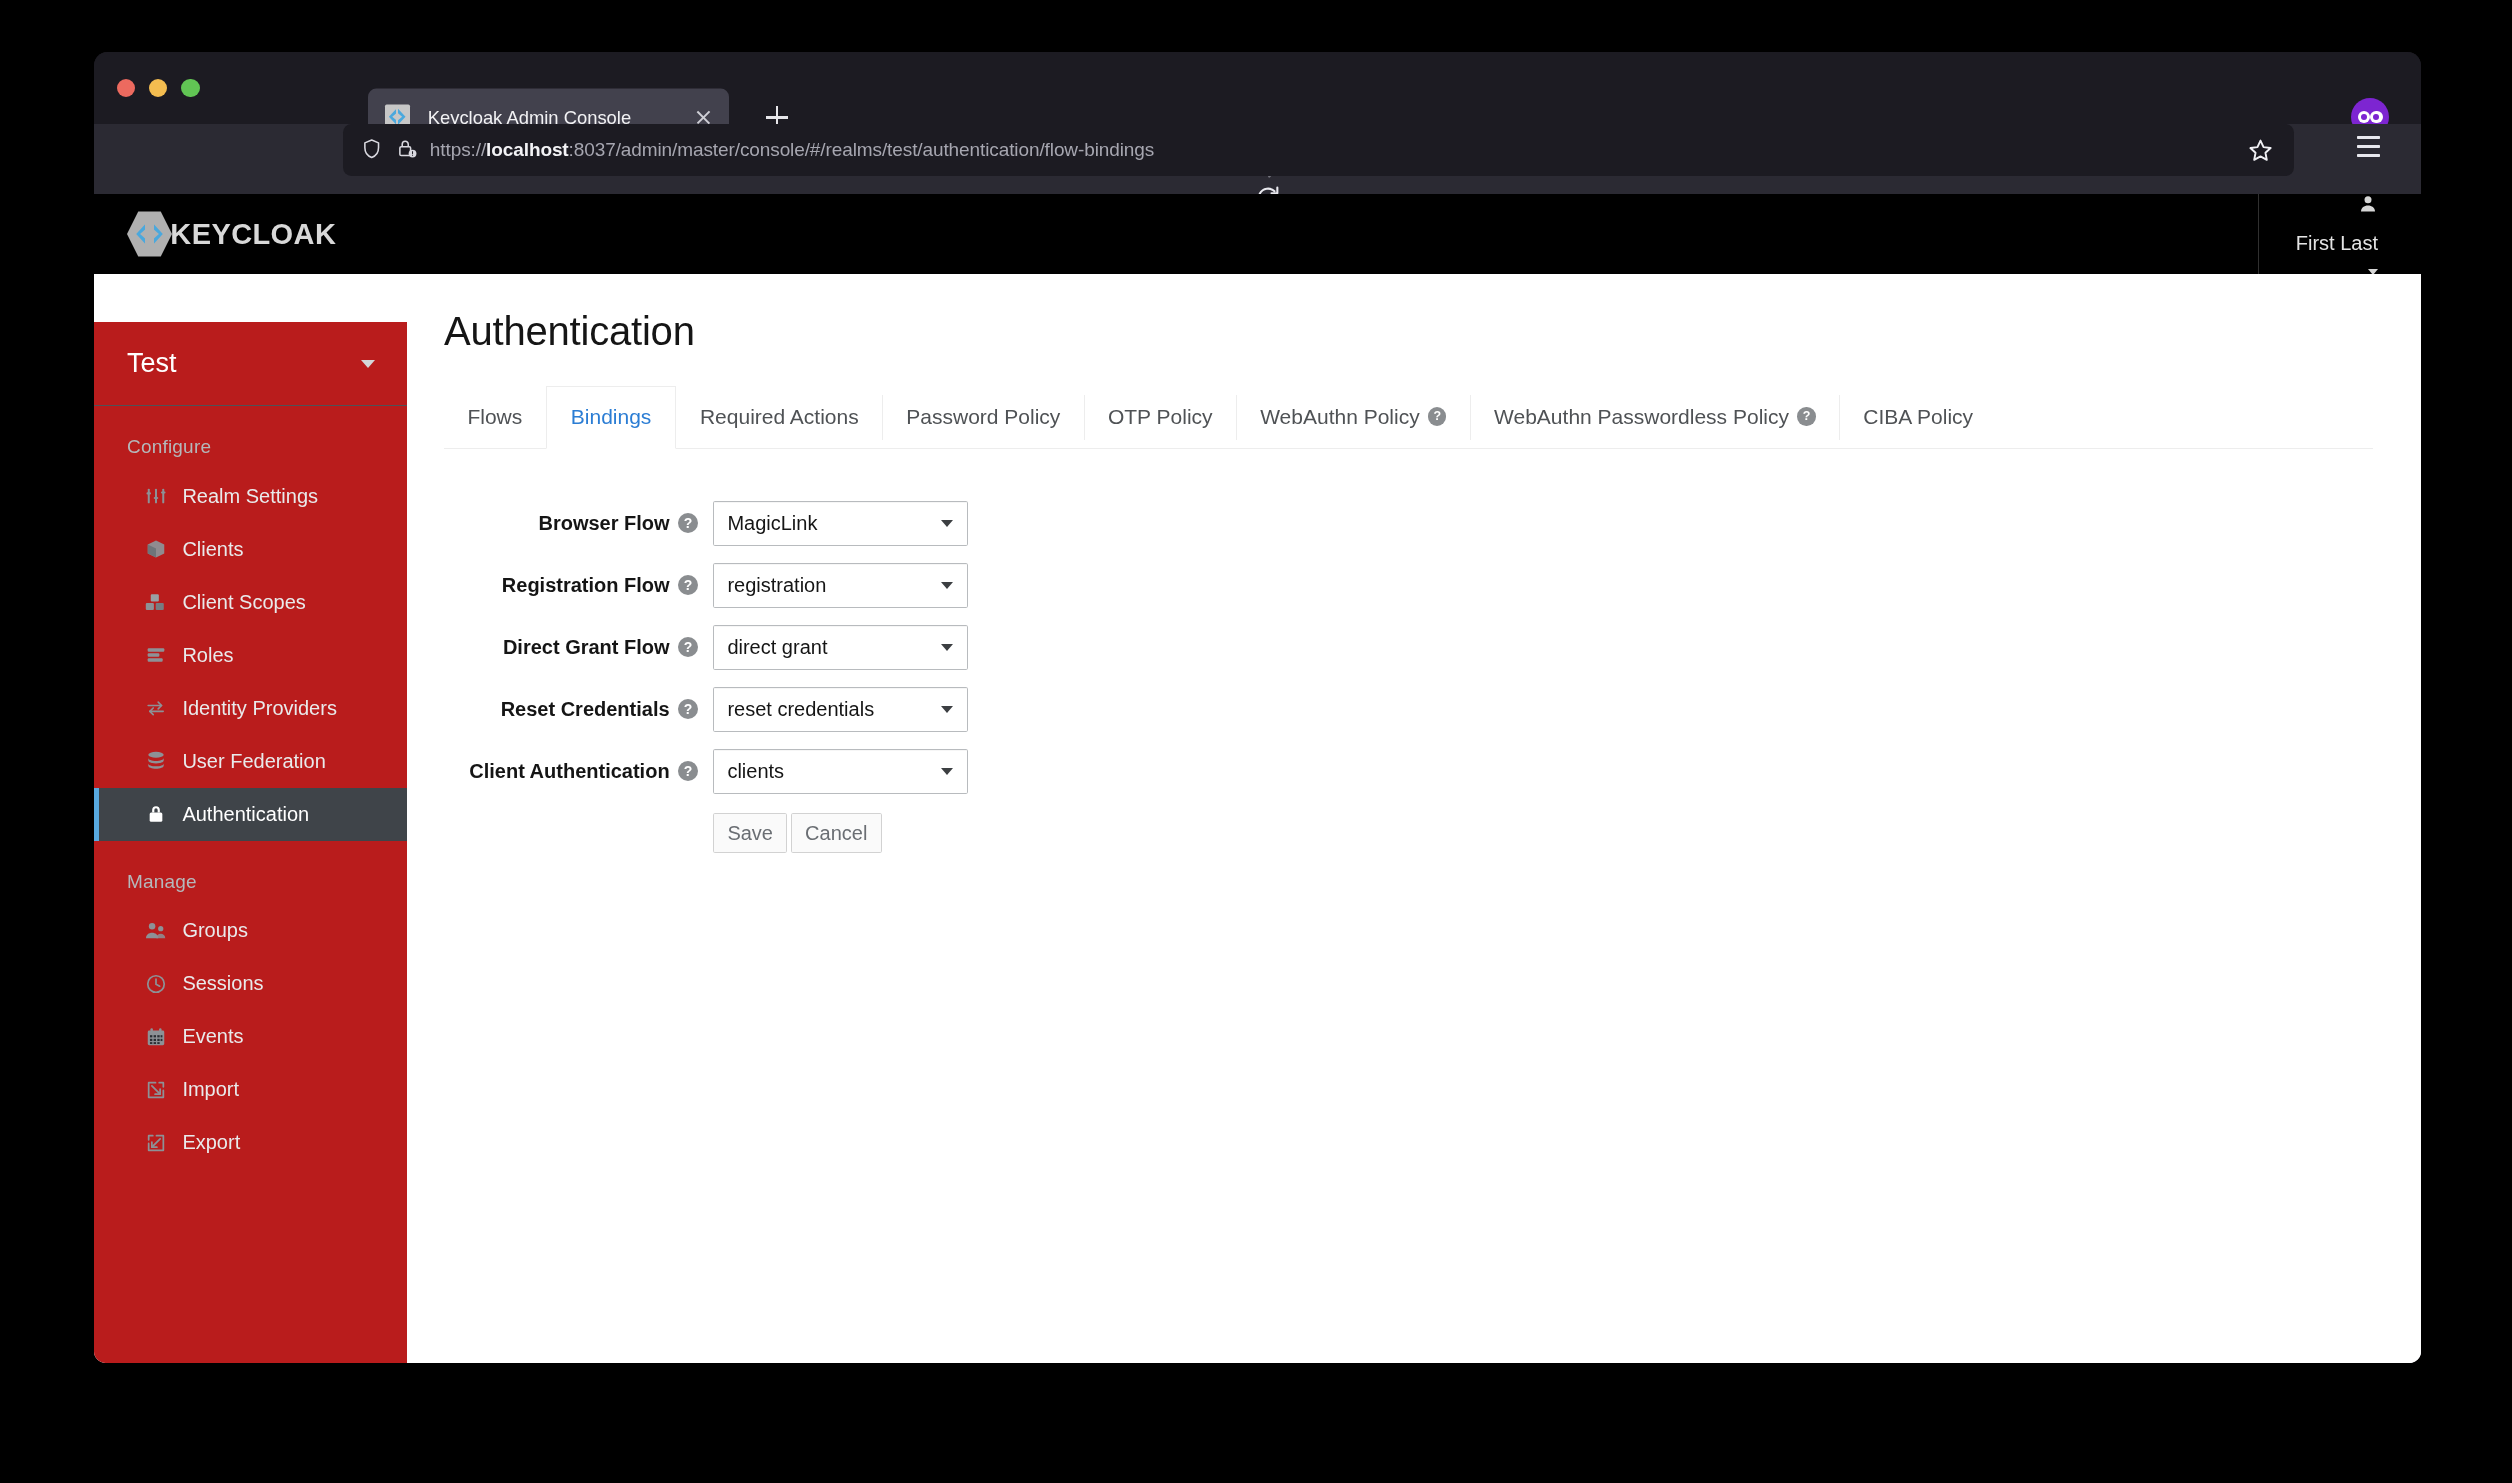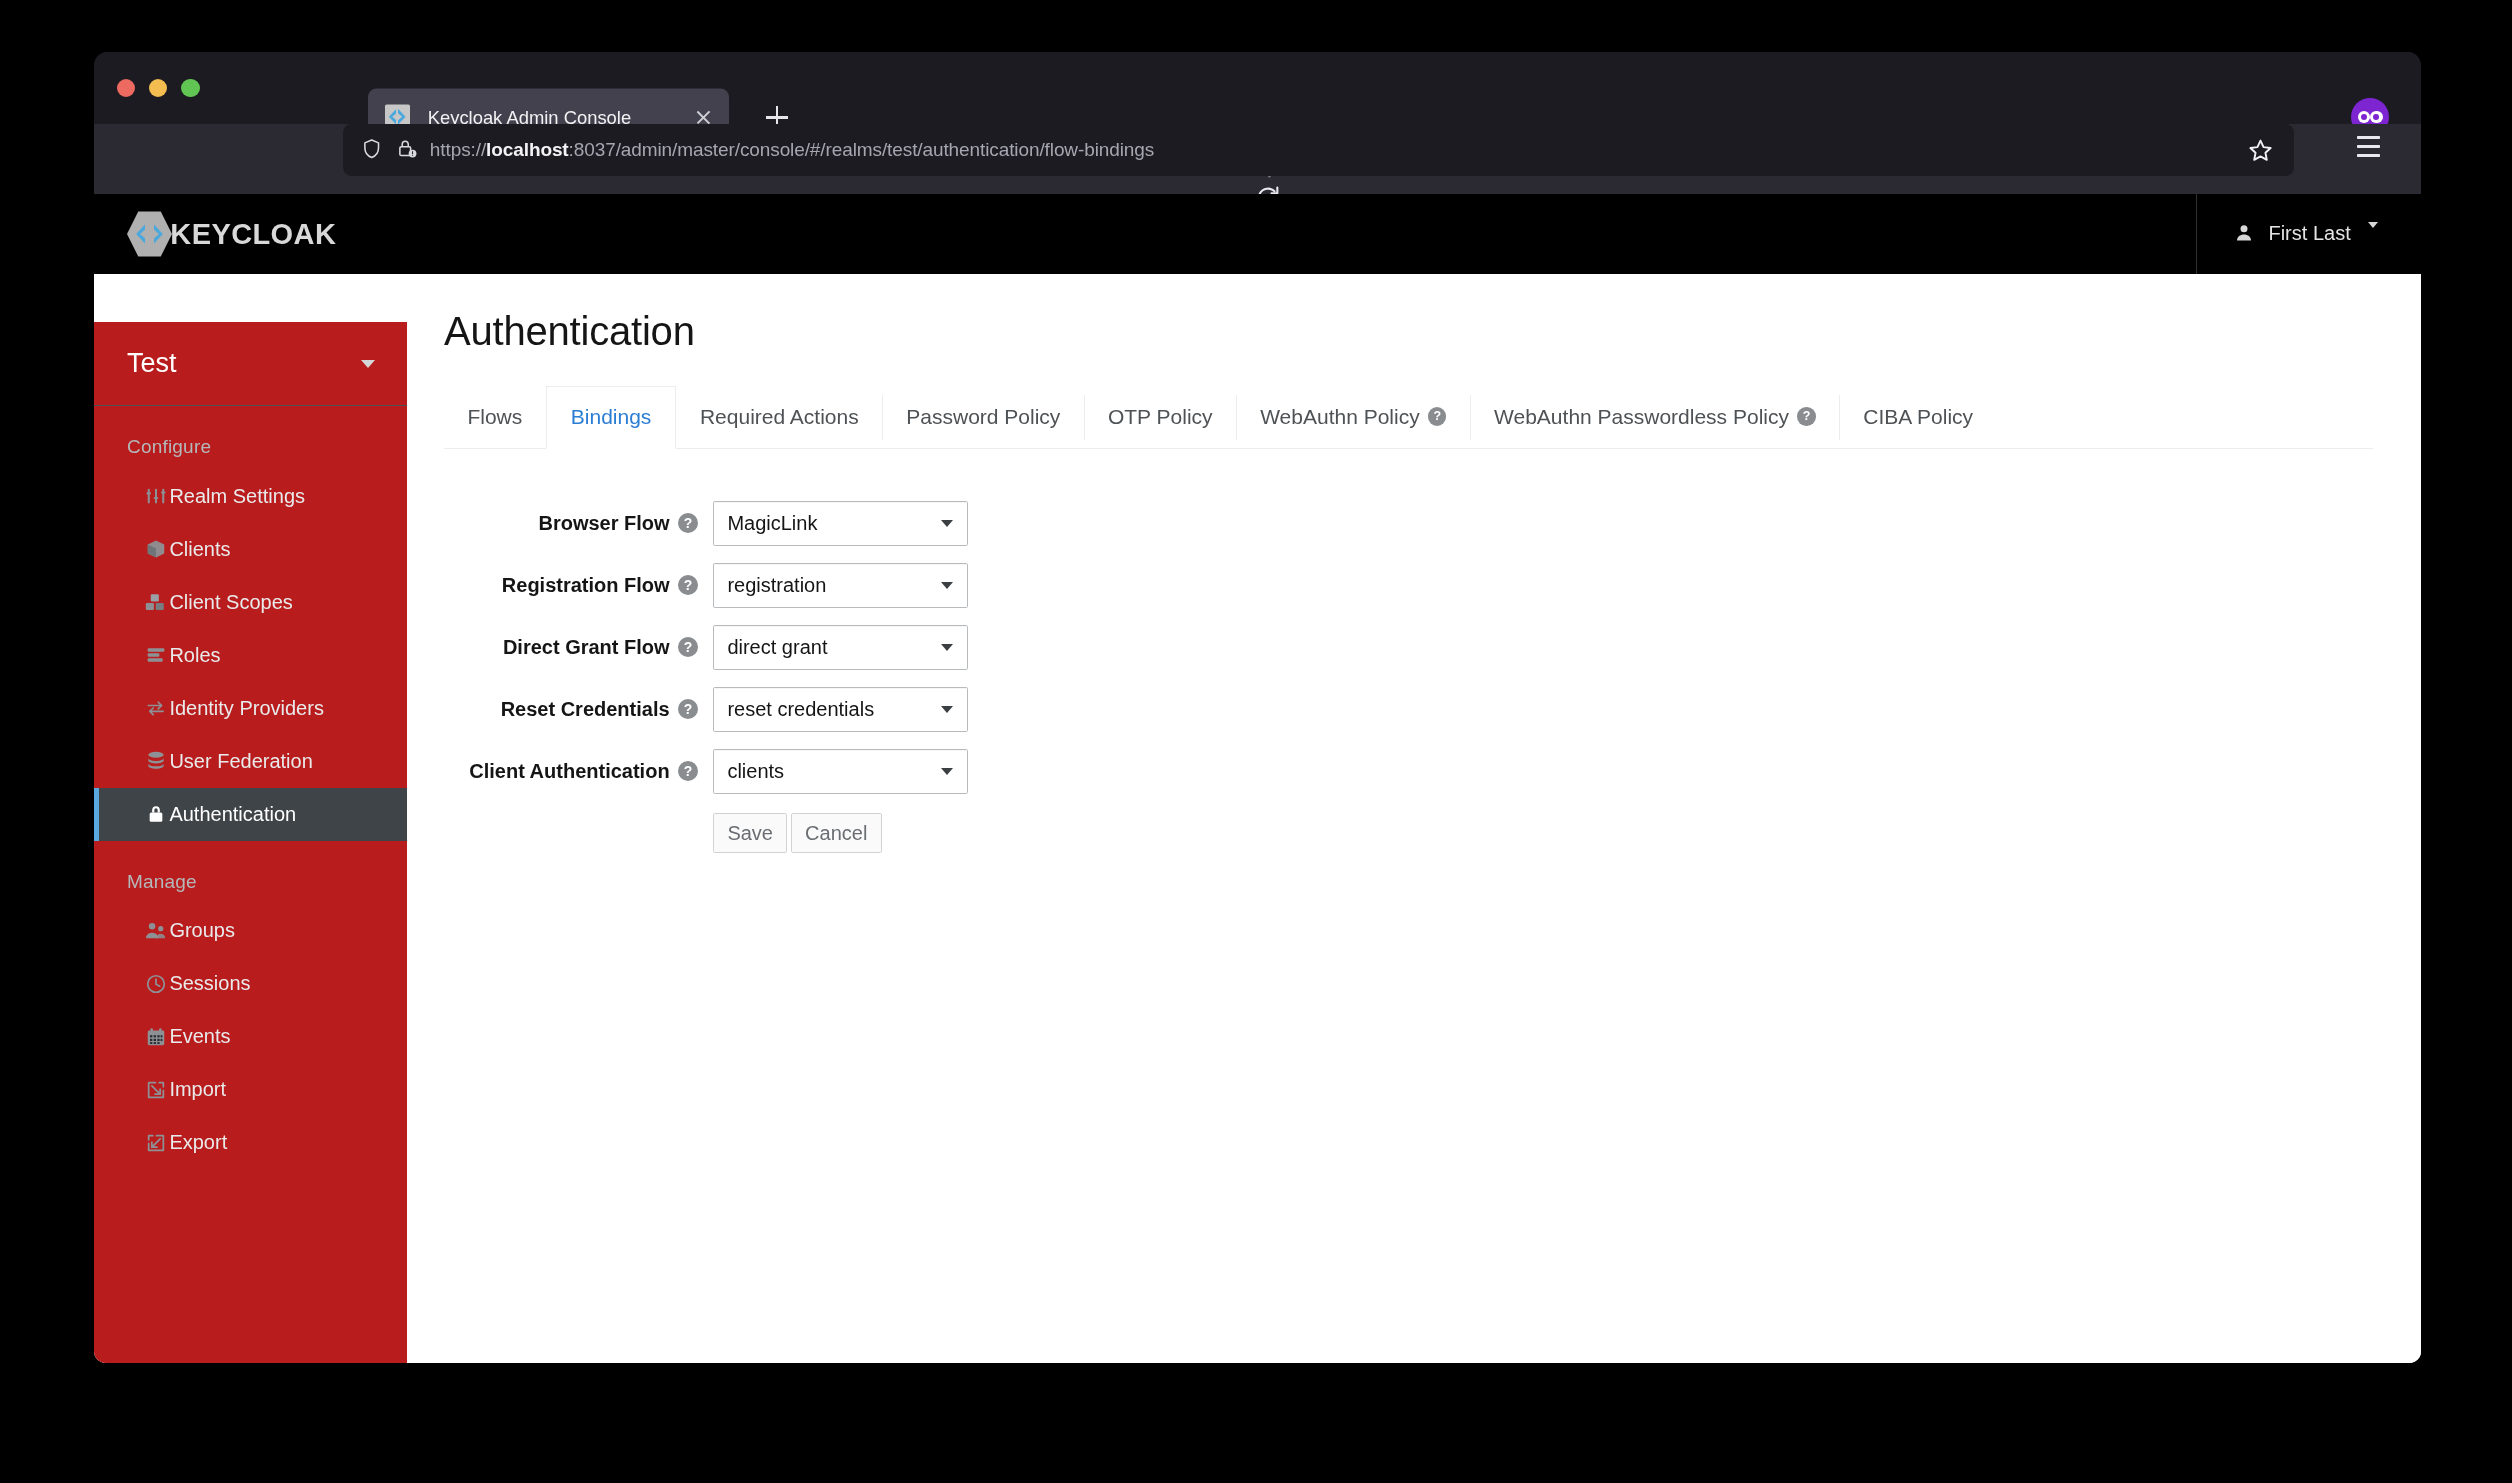--- a/index.html
+++ b/index.html
@@ -270,23 +270,24 @@
     position: absolute;
     right: 0; top: 0; bottom: 0;
     display: flex;
     align-items: center;
     padding-left: 37px;
     padding-right: 43px;
     border-left: 0.8px solid #303030;
   }
   .user-menu {
     display: flex;
-    align-items: flex-start;
+    align-items: flex-end;
     gap: 14px;
     cursor: pointer;
+    flex-direction: column;
   }
   .user-name { color: #e4e4e4; font-size: 20px; }
   .chev-down-sm {
     width: 0; height: 0;
     border-left: 5.8px solid transparent;
     border-right: 5.8px solid transparent;
     border-top: 6.7px solid #d6d6d6;
     margin-left: 3.3px;
   }
 
@@ -320,21 +321,21 @@
   }
   .nav-section-title {
     color: #b5b8bb;
     font-size: 19px;
     padding: 30px 0 11.7px 33px;
     letter-spacing: 0.2px;
   }
   .nav-item {
     display: flex;
     align-items: center;
-    gap: 2px;
+    gap: 15px;
     height: 53px;
     padding-left: 45px;
     color: #e9eaeb;
     font-size: 20px;
     cursor: pointer;
     border-left: 5px solid transparent;
     position: relative;
   }
   .nav-item.active {
     background: #3f4449;

